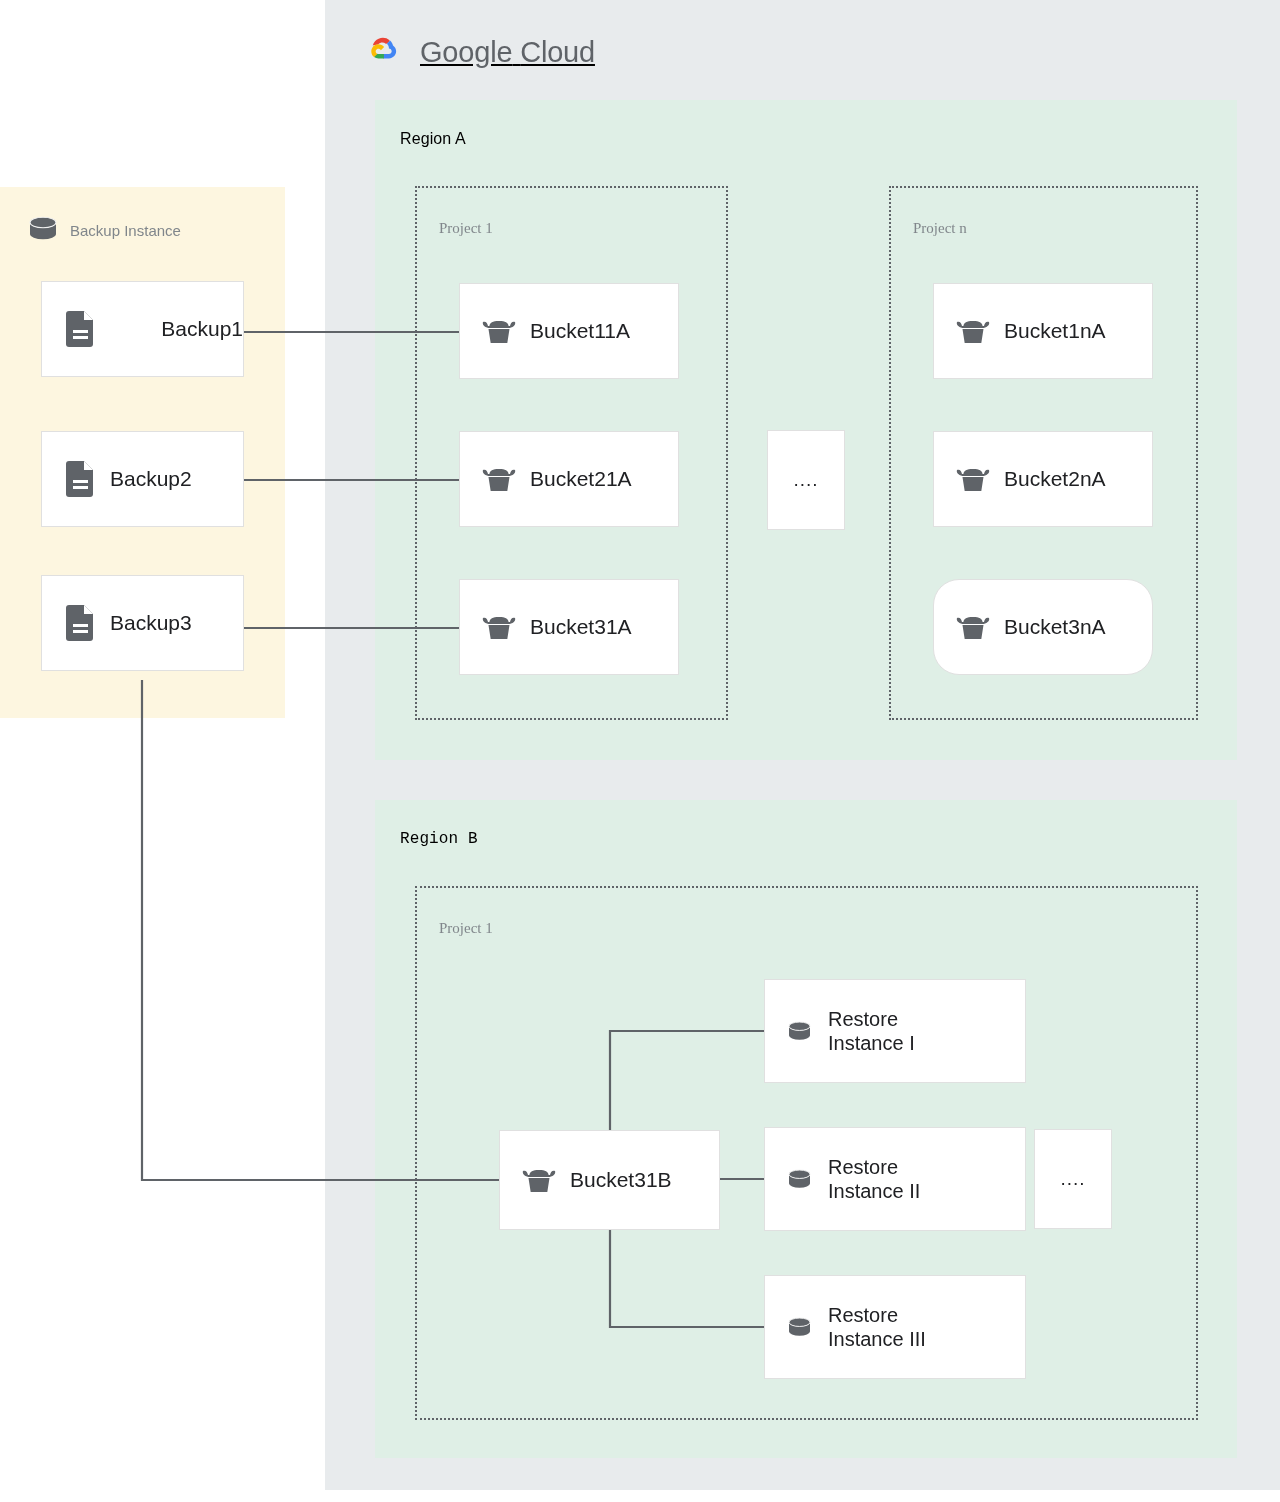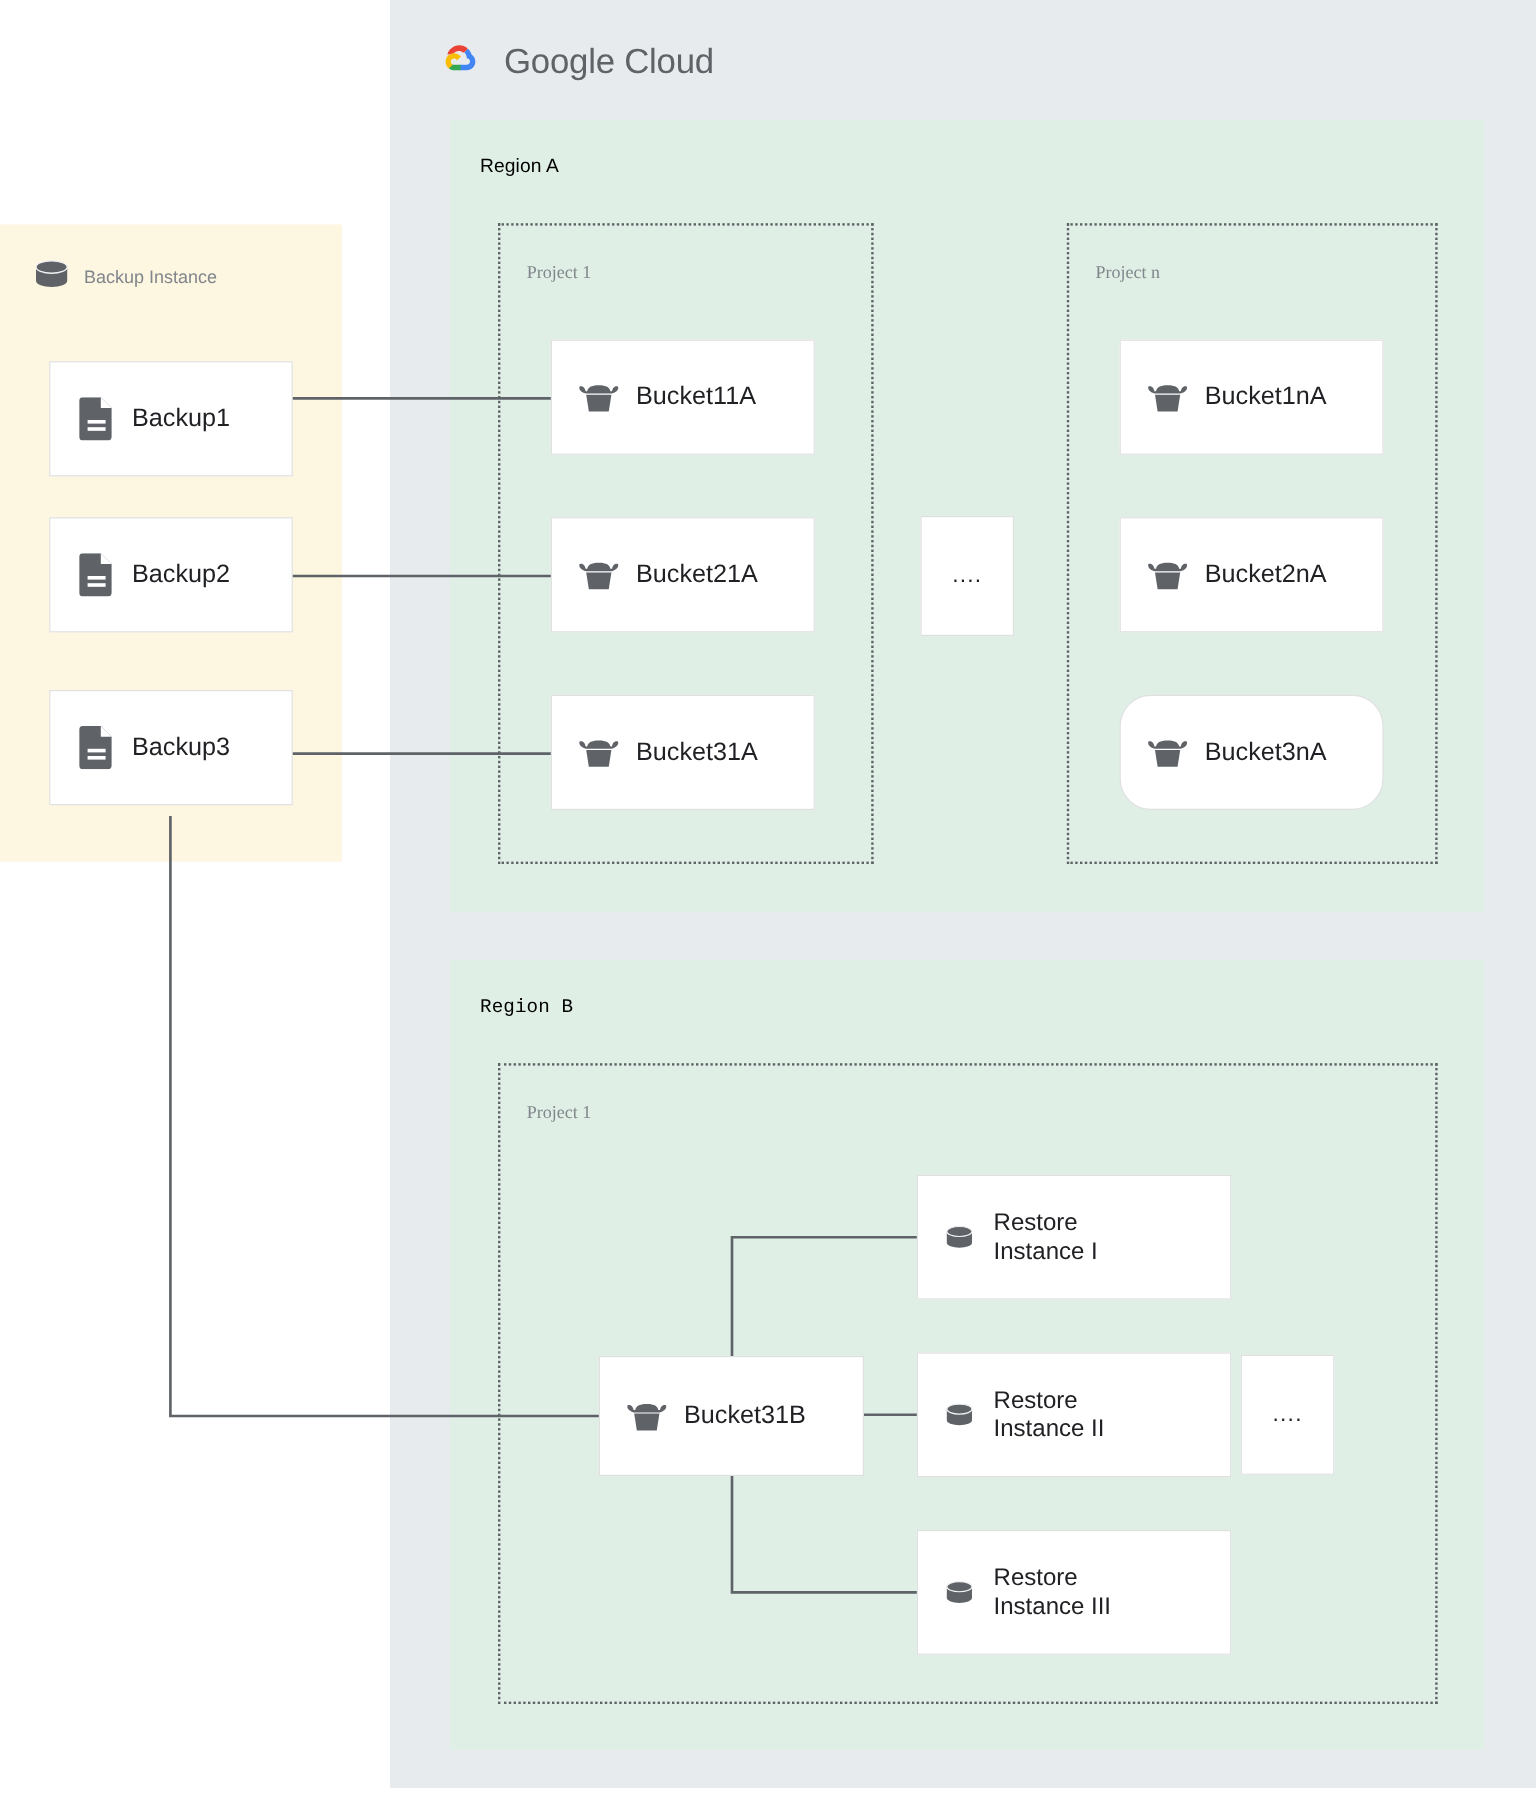--- a/index.html
+++ b/index.html
@@ -56,21 +56,21 @@
     display:flex;align-items:center;
     box-sizing:border-box;
   }
   .card .lbl{
     font-size:21px;color:#202124;
     line-height:1.22;
   }
   .card .ico{flex:0 0 auto;display:flex;align-items:center;justify-content:center;}
 
   .backup-card{width:203px;height:96px;padding-left:24px;gap:14px;}
-  #backup1{left:41px;top:301px;}
+  #backup1{left:41px;top:281px;justify-content:space-between;}
   #backup2{left:41px;top:431px;}
   #backup3{left:41px;top:575px;}
 
   .bucket-card{width:220px;height:96px;padding-left:22px;gap:14px;}
   #bucket11a{left:459px;top:283px;}
   #bucket21a{left:459px;top:431px;}
   #bucket31a{left:459px;top:579px;}
   #bucket1na{left:933px;top:283px;}
   #bucket2na{left:933px;top:431px;}
   #bucket3na{left:933px;top:579px;border-radius:26px;}
@@ -96,21 +96,21 @@
   .doc-icon{width:30px;height:36px;}
   .db-icon{width:30px;height:26px;}
   .db-icon-sm{width:25px;height:21px;}
   .bucket-icon{width:34px;height:30px;}
 
   
   #wires{position:absolute;left:0;top:0;width:1280px;height:1502px;pointer-events:none;}
   #wires path,#wires line{stroke:#5f6368;stroke-width:2.2;fill:none;}
 
   
-  #gc-logo{left:358px;top:30px;display:flex;align-items:center;gap:14px;}
+  #gc-logo{left:358px;top:30px;display:flex;align-items:center;gap:14px;text-decoration:underline;}
   #gc-logo .txt{font-size:29px;color:#5f6368;letter-spacing:-.2px;}
 </style>
 </head>
 <body>
 
 <div class="abs" id="gcp-container"></div>
 
 <div class="abs" id="gc-logo">
   <span>
     <svg width="48" height="40" viewBox="0 0 48 40">

